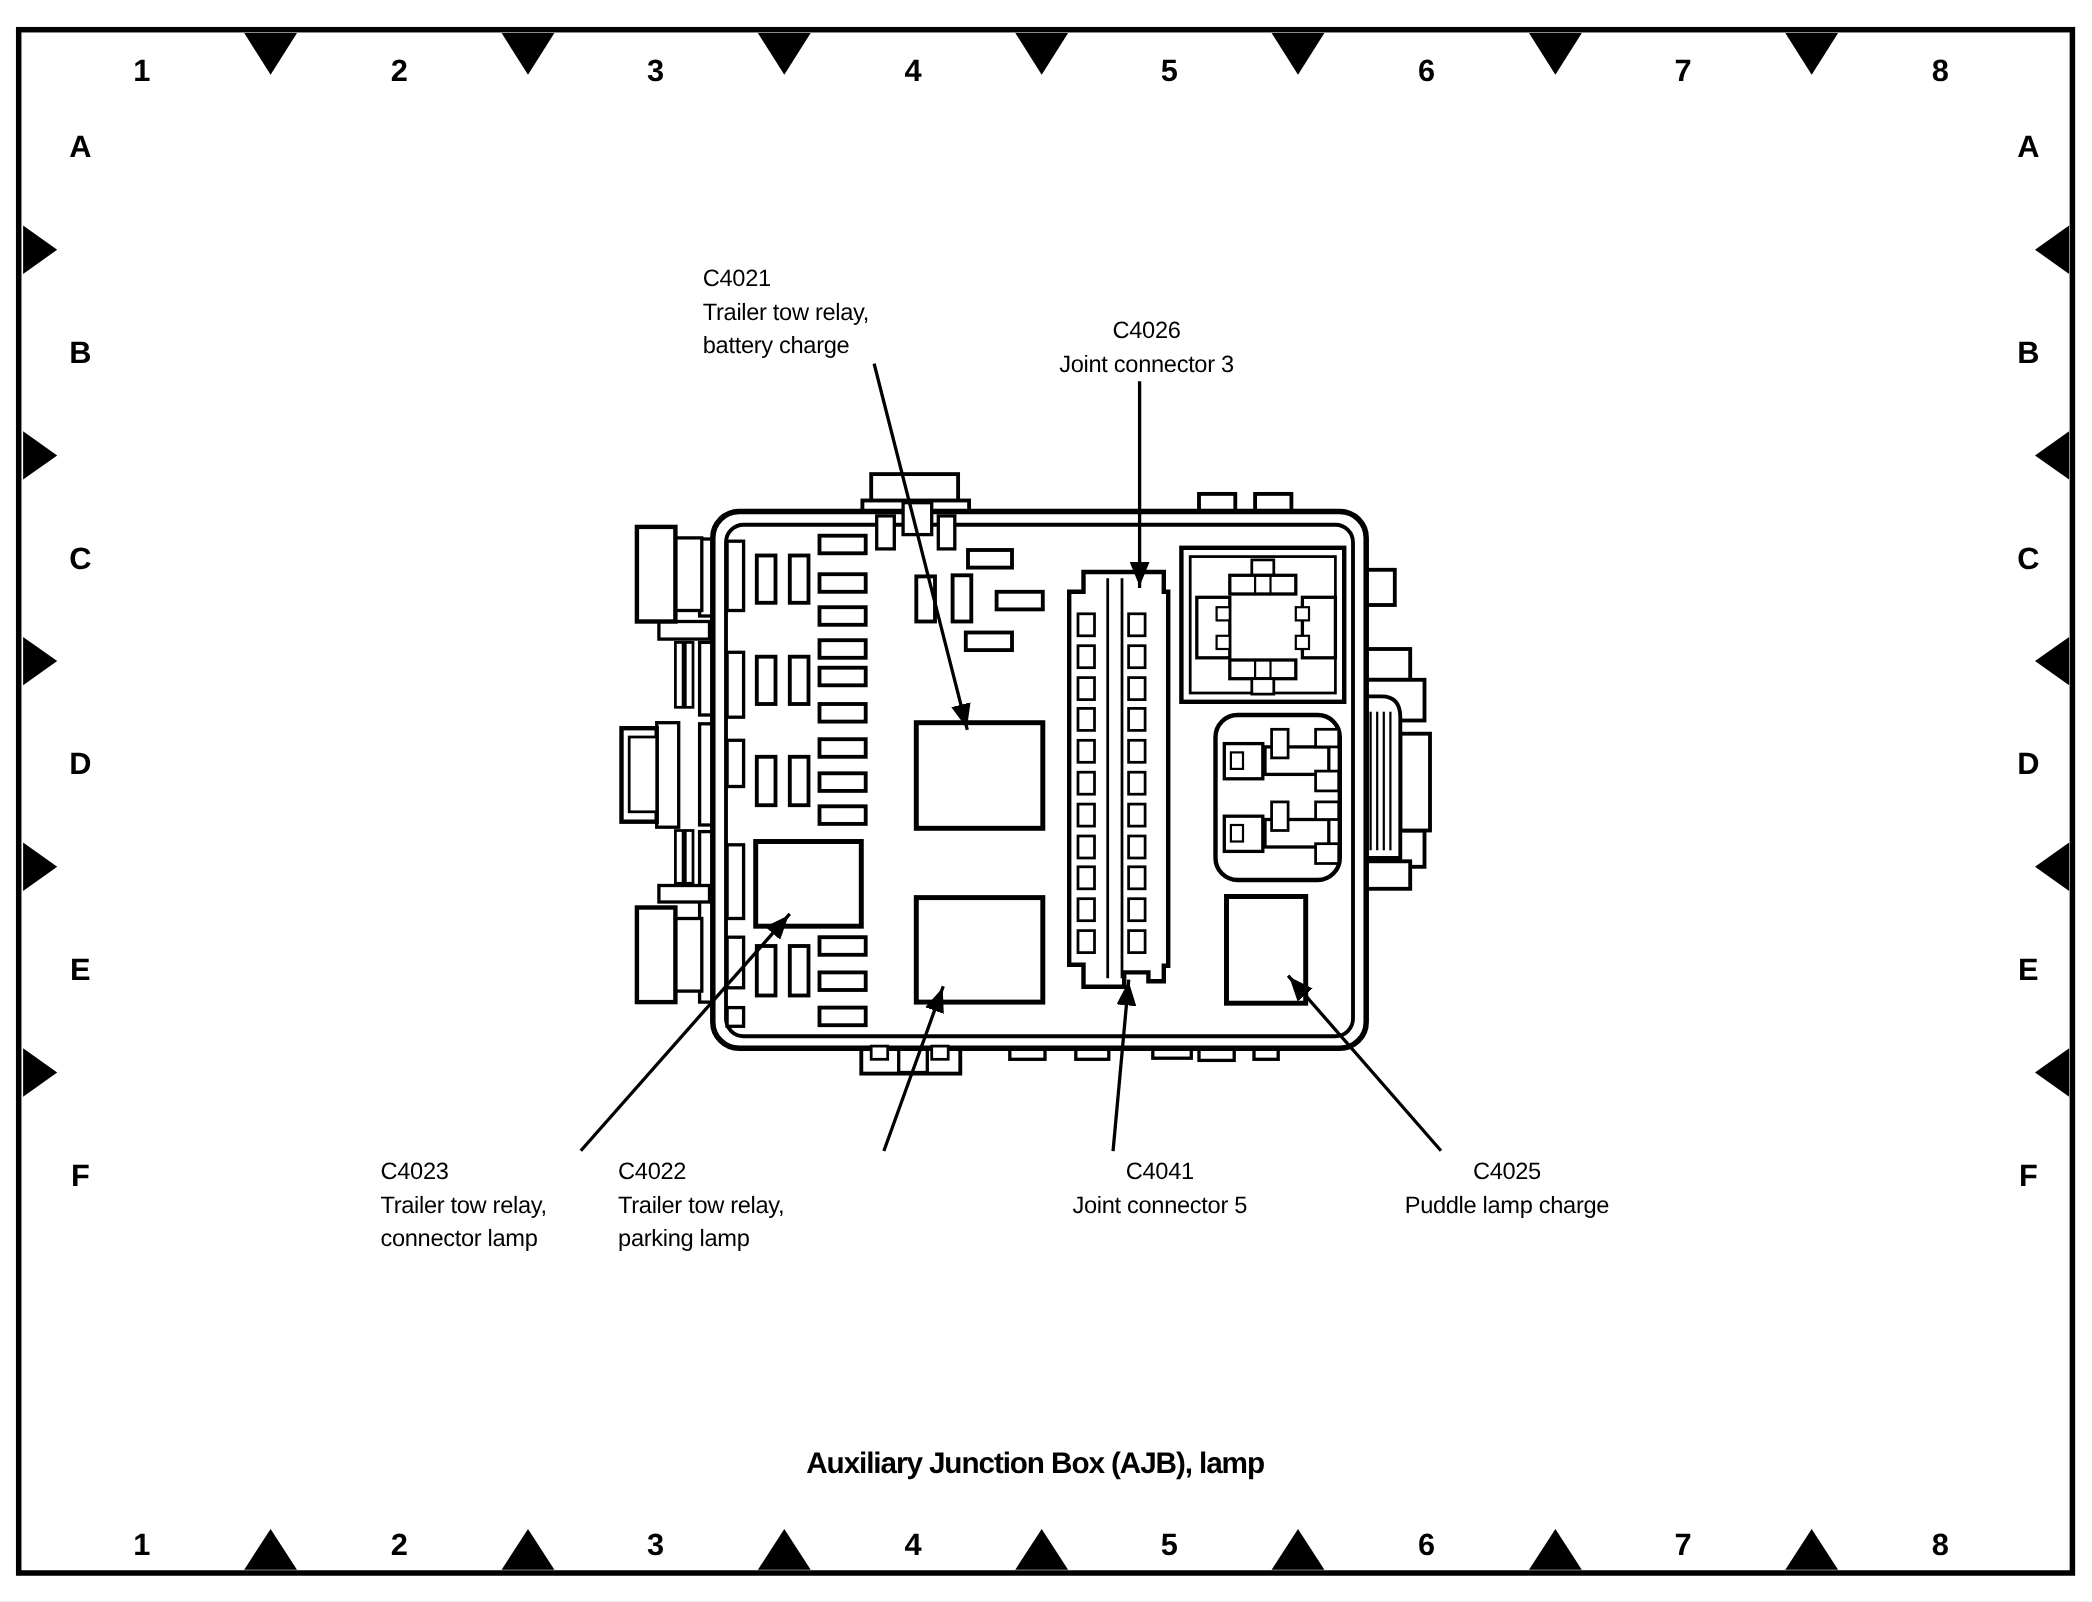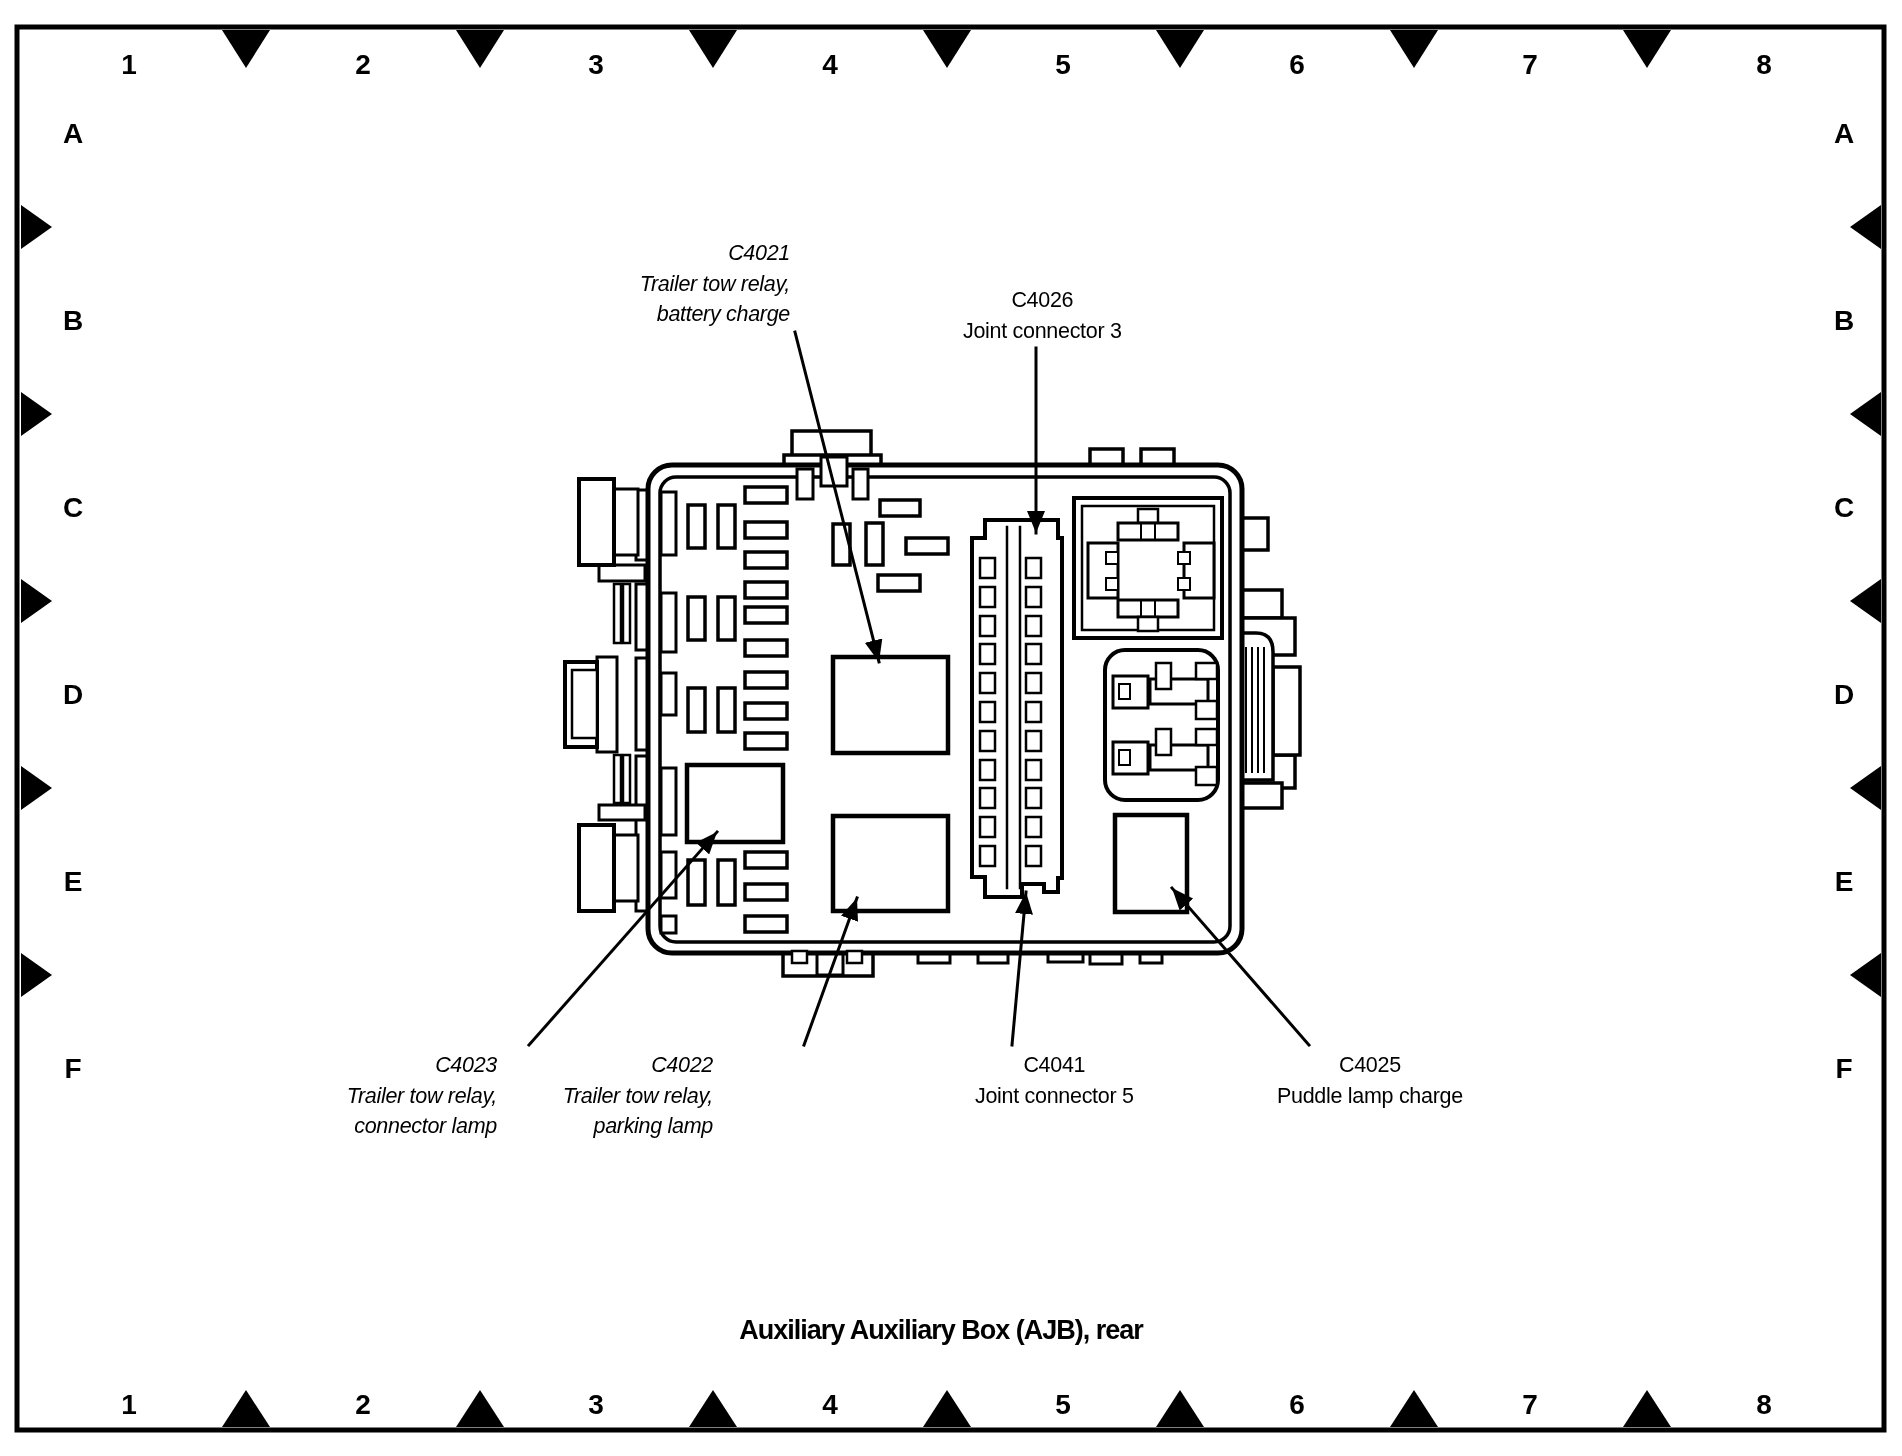--- a/index.html
+++ b/index.html
@@ -7,21 +7,21 @@
     position:relative;width:1902px;height:1456px;background:#ffffff;
     font-family:"Liberation Sans","DejaVu Sans",sans-serif;color:#000;
     overflow:hidden;margin:0 auto;
   }
   svg.draw{position:absolute;left:0;top:0;}
   .gridnum,.gridletter{
     position:absolute;width:60px;text-align:center;
     font-weight:bold;font-size:28px;line-height:34px;letter-spacing:0;
   }
   .callout{position:absolute;font-size:21.5px;line-height:30.5px;letter-spacing:-0.3px;}
-  .callout.right{text-align:right;font-style:italic;}
+  .callout.right{}
   .callout.left{text-align:center;}
   .title{
     position:absolute;left:0;right:20px;text-align:center;
     font-weight:bold;font-size:27px;letter-spacing:-1px;
   }
 </style>
 </head>
 <body>
 
 <div class="page">
@@ -316,15 +316,15 @@
   <div class="callout left" style="left:975px;top:1050px">
     <div>C4041</div>
     <div>Joint connector 5</div>
   </div>
 
   <div class="callout left" style="left:1277px;top:1050px">
     <div>C4025</div>
     <div>Puddle lamp charge</div>
   </div>
 
-  <div class="title" style="top:1315px">Auxiliary Auxiliary Box (AJB), rear</div>
+  <div class="title" style="top:1315px">Auxiliary Junction Box (AJB), lamp</div>
 
 </div>
 
 </body></html>

